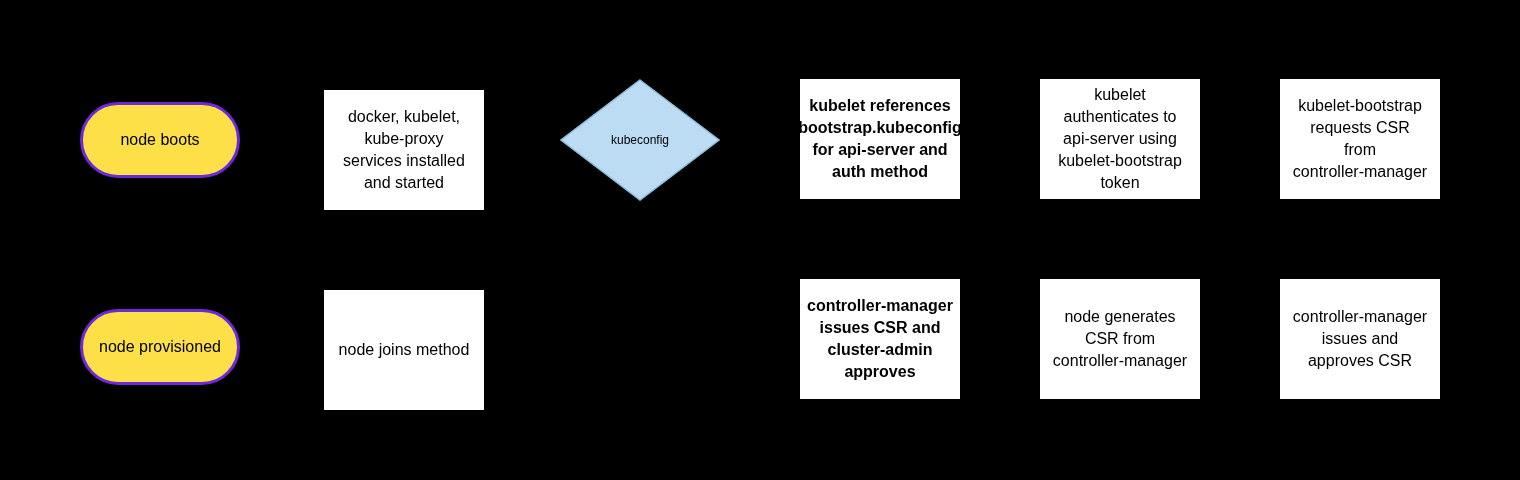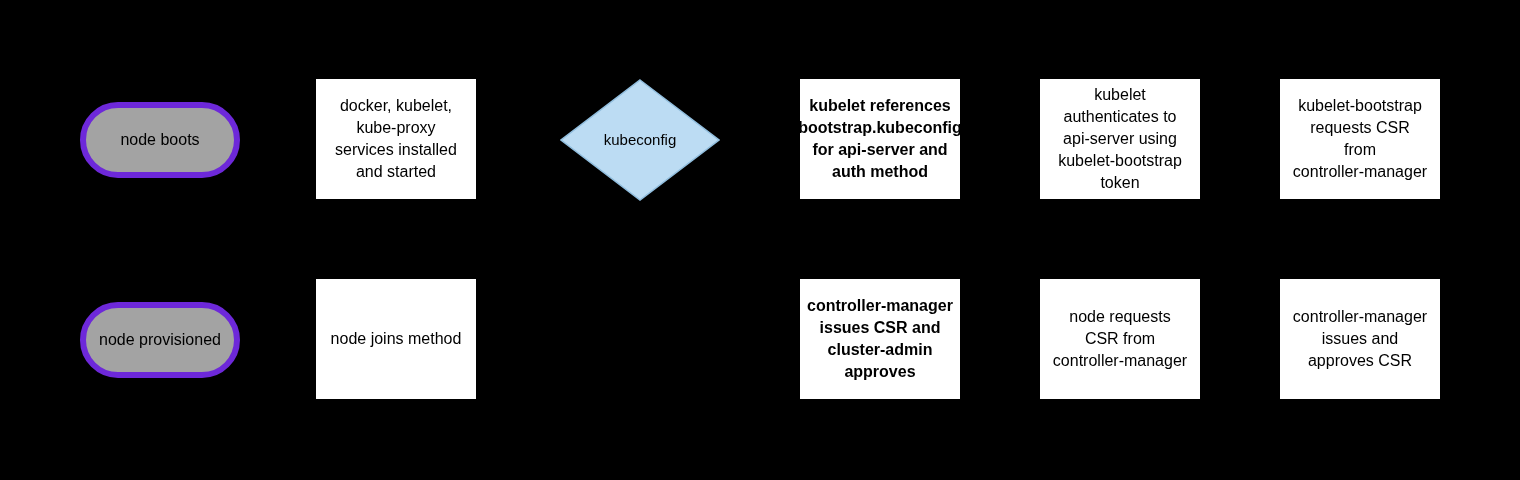--- a/index.html
+++ b/index.html
@@ -29,22 +29,22 @@
     box-sizing: border-box;
   }
   .rect {
     width: 160px;
     height: 120px;
     background: #ffffff;
   }
   .stadium {
     width: 160px;
     height: 76px;
-    background: #a3a3a3;
-    border: 6px solid #6d28d9;
+    background: #fde047;
+    border: 3px solid #6d28d9;
     border-radius: 38px;
   }
   .diamond-wrap {
     position: absolute;
     width: 160px;
     height: 122px;
     overflow: visible;
   }
   .diamond-wrap svg {
     position: absolute;
@@ -55,30 +55,30 @@
   .diamond-label {
     position: absolute;
     left: 0;
     top: 0;
     width: 160px;
     height: 122px;
     display: flex;
     align-items: center;
     justify-content: center;
     text-align: right;
-    font-size: 15px;
+    font-size: 12px;
     line-height: 22px;
   }
   
   .r1.shape-box   { top: 79px; }
   .r2.shape-box   { top: 279px; }
   .r1.shape-pill  { top: 102px; }
-  .r2.shape-pill  { top: 302px; }
+  .r2.shape-pill  { top: 309px; }
   .c1 { left: 80px; }
-  .c2 { left: 316px; }
+  .c2 { left: 324px; margin-top: 11px; }
   .c3 { left: 560px; }
   .c4 { left: 800px; font-weight: bold; }
   .c5 { left: 1040px; }
   .c6 { left: 1280px; }
 </style>
 </head>
 <body>
 
 <div class="canvas">
 
@@ -115,21 +115,21 @@
   <div class="node stadium shape-pill r2 c1">node provisioned</div>
 
   <div class="node rect shape-box r2 c2">node joins method</div>
 
 
   <div class="node rect shape-box r2 c4">controller-manager
 issues CSR and
 cluster-admin
 approves</div>
 
-  <div class="node rect shape-box r2 c5">node requests
+  <div class="node rect shape-box r2 c5">node generates
 CSR from
 controller-manager</div>
 
   <div class="node rect shape-box r2 c6">controller-manager
 issues and
 approves CSR</div>
 
 </div>
 
 </body></html>

